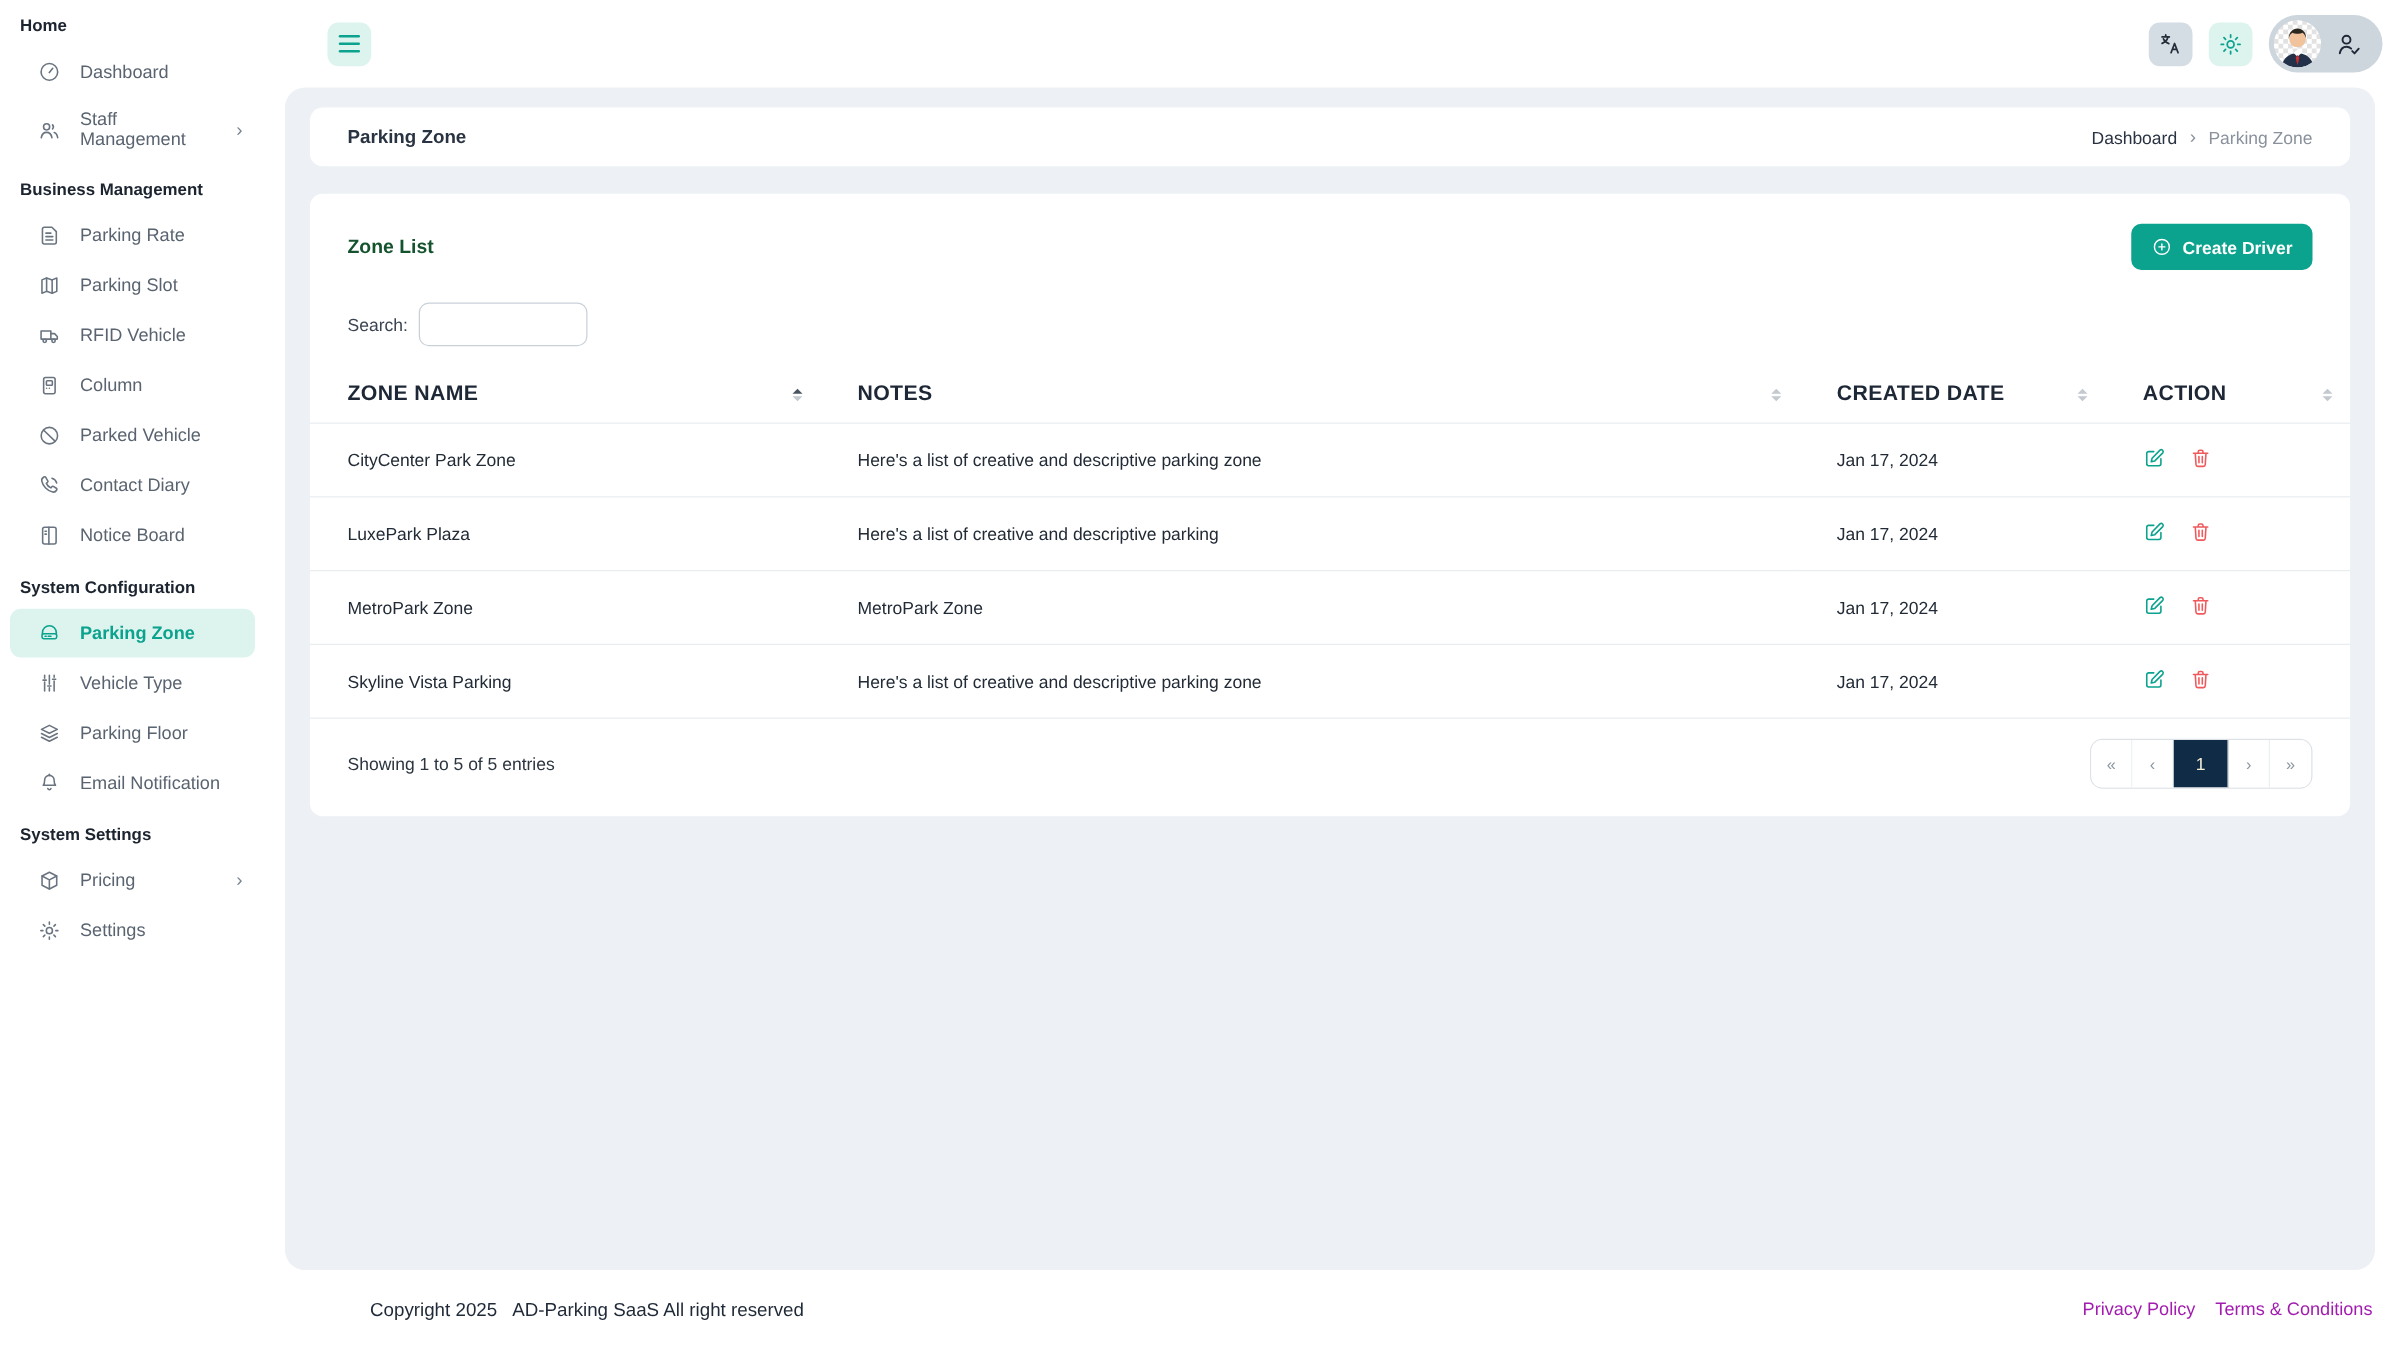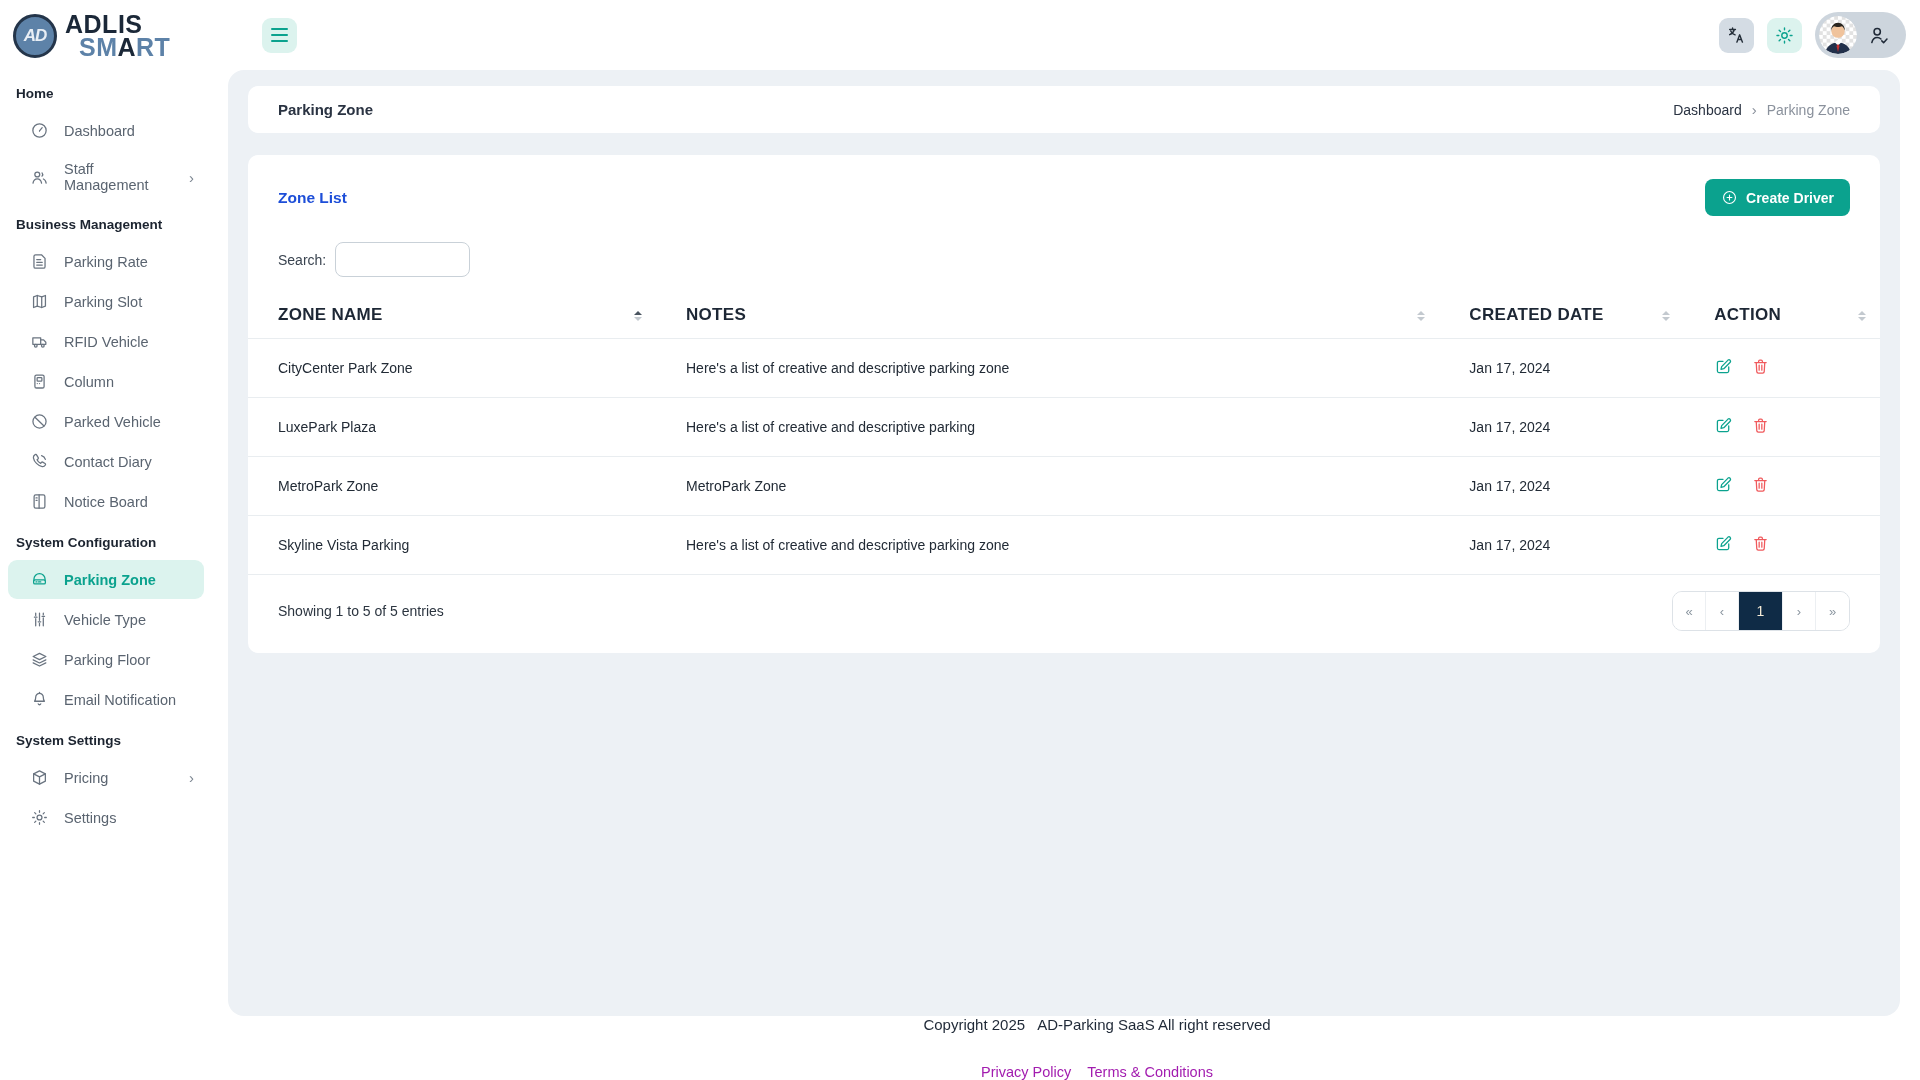--- a/index.html
+++ b/index.html
@@ -48,21 +48,21 @@
   .panel{position:absolute; left:228px; top:70px; right:20px; bottom:64px; background:var(--panel); border-radius:16px; padding:16px 20px; overflow:hidden;}
   .card{background:#fff; border-radius:10px;}
   .pagehead{display:flex; align-items:center; justify-content:space-between; padding:15px 30px; margin-bottom:22px;}
   .page-title{font-size:15px; font-weight:700; color:#2a3342;}
   .breadcrumb{display:flex; align-items:center; gap:10px; font-size:14px;}
   .breadcrumb a{color:#2a3342; text-decoration:none; cursor:pointer;}
   .crumb-sep{color:#8a919c; font-size:15px;}
   .crumb-cur{color:#8a919c;}
 
   .card-head{display:flex; align-items:center; justify-content:space-between; padding:24px 30px 18px;}
-  .card-title{font-size:15.5px; font-weight:700; color:#1d4ed8;}
+  .card-title{font-size:15.5px; font-weight:700; color:#14532d;}
   .btn-create{display:flex; align-items:center; gap:8px; background:var(--accent); color:#fff; border:none; border-radius:8px;
     padding:0 16px; height:37px; font-size:14px; font-weight:700; cursor:pointer; font-family:inherit;}
   .btn-create .icon{width:17px; height:17px; color:#fff;}
   .toolbar{display:flex; align-items:center; justify-content:space-between; padding:8px 30px 16px;}
   .btn-group{display:inline-flex; border-radius:8px; overflow:hidden;}
   .btn-group button{background:var(--accent); color:#fff; border:none; padding:9px 19px; font-size:13.5px; font-weight:700; cursor:pointer; font-family:inherit; display:flex; align-items:center; gap:7px;}
   .caret{width:0; height:0; border-left:4.5px solid transparent; border-right:4.5px solid transparent; border-top:5px solid #fff; display:inline-block;}
   .search-wrap{display:flex; align-items:center; gap:9px;}
   .search-wrap label{font-size:14px; color:#3a4450;}
   .search-wrap input{width:135px; height:35px; border:1px solid #c9d1d8; border-radius:8px; padding:0 10px; font-size:14px; outline:none; background:#fff;}
@@ -80,38 +80,29 @@
   .act .icon{width:19px; height:19px;}
   .act.edit{color:var(--accent);} .act.del{color:var(--danger);}
   .table-foot{display:flex; align-items:center; justify-content:space-between; padding:16px 30px 22px;}
   .summary{font-size:14px; color:#2c3540;}
   .pagination{display:inline-flex; border:1px solid #dde2e7; border-radius:10px; overflow:hidden; background:#fff;}
   .pagination button{min-width:33px; height:38px; border:none; background:#fff; color:#8b96a0; font-size:13px; cursor:pointer; border-right:1px solid #eceff2; font-family:inherit; padding:0 8px;}
   .pagination button:last-child{border-right:none;}
   .pagination button.active{background:var(--navy); color:var(--pag-text); min-width:44px; font-size:14px;}
 
   
-  .footer{position:absolute; left:212px; right:0; bottom:0; height:64px; background:#fff; display:flex; align-items:center; justify-content:space-between; padding:0 22px 0 84px;flex-direction:column;}
+  .footer{position:absolute; left:212px; right:0; bottom:0; height:64px; background:#fff; display:flex; align-items:center; justify-content:space-between; padding:0 22px 0 84px;}
   .foot-left{font-size:15px; color:#1f2937; display:flex; gap:12px;}
   .foot-links{display:flex; gap:16px; font-size:14.5px;}
   .foot-links a{color:#a21caf; text-decoration:none; cursor:pointer;}
 </style>
 </head>
 <body>
 
 <aside class="sidebar">
-  <div class="brand">
-    <div class="brand-badge">
-        <span>AD</span>
-      </div>
-    <div class="brand-text">
-      <div class="brand-l1">ADLIS</div>
-      <div class="brand-l2"><span class="bt-steel">SM</span><span class="bt-dark">A</span><span class="bt-steel">RT</span></div>
-    </div>
-  </div>
   <nav>
       <div class="nav-label">Home</div>
       <div class="nav-item">
         <span class="icon">
           <svg viewBox="0 0 24 24">
             <circle cx="12" cy="12" r="8.4"></circle>
             <path d="M12 12.6l3.4-4.2"></path>
             <circle cx="12" cy="12.6" r="0.7" fill="currentColor" stroke="none"></circle>
           </svg>
         </span>

